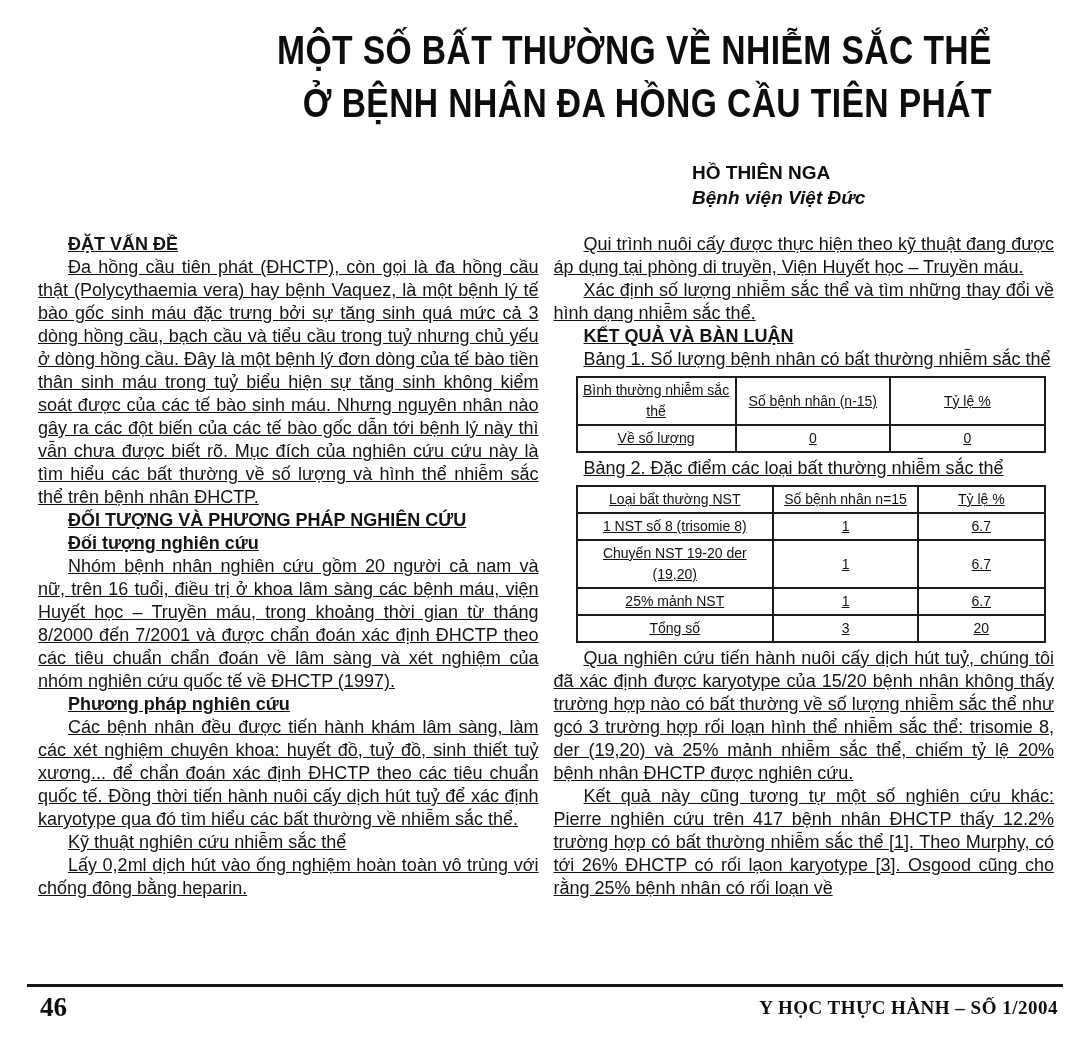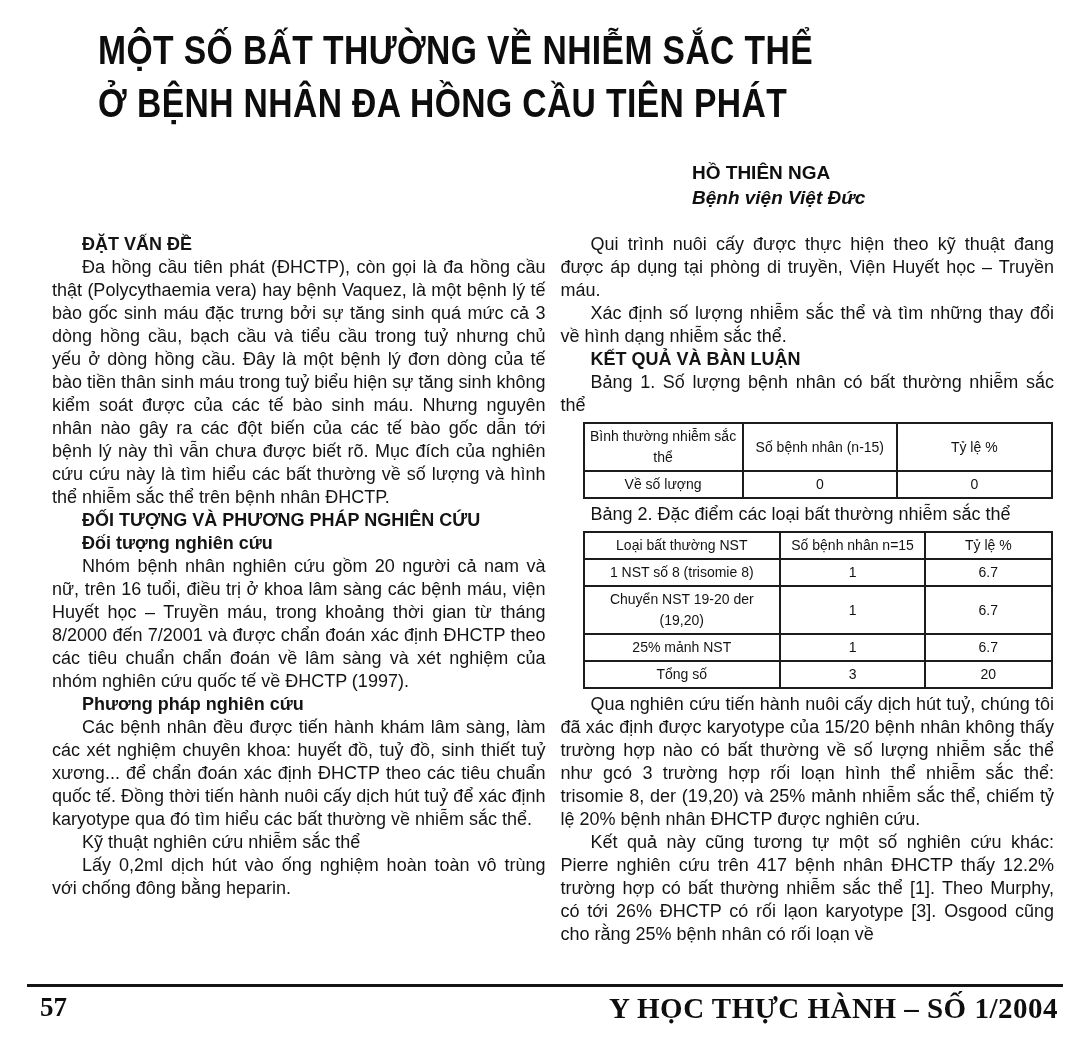--- a/index.html
+++ b/index.html
@@ -4,52 +4,52 @@
 <style>
   html,body{margin:0;padding:0;}
   body{
     width:1090px;height:1056px;background:#ffffff;color:#121212;
     font-family:"Liberation Sans", sans-serif;overflow:hidden;
     -webkit-font-smoothing:antialiased;
   }
   .page{position:relative;width:1090px;height:1056px;background:#fff;}
 
   
-  .title{margin:0;padding-top:24px;text-align:left;font-weight:700;
+  .title{margin:0;padding-top:24px;text-align:right;font-weight:700;
          font-size:41px;line-height:53px;color:#0d0d0d;}
   .tline{display:block;transform:scaleX(0.82);transform-origin:50% 50%;white-space:nowrap;letter-spacing:0.5px;}
 
   
   .author{width:280px;margin:30px 118px 0 auto;text-align:left;
           font-size:19px;line-height:25px;font-weight:700;color:#0f0f0f;}
   .author-aff{font-style:italic;}
 
   
-  .columns{display:flex;gap:15px;padding:0 36px 0 52px;margin-top:23px;}
+  .columns{display:flex;gap:15px;padding:0 36px 0 38px;margin-top:23px;text-decoration:underline;}
   .col{width:501px;font-size:18px;line-height:23px;text-align:justify;
        text-justify:inter-word;color:#141414;}
   .col p{margin:0;}
   .ind{text-indent:30px;}
   .h{font-weight:700;}
 
   
   table.t{border-collapse:collapse;width:470px;margin:5px 0 4px 22px;
           text-align:center;font-size:14px;line-height:21px;color:#121212;}
   table.t th,table.t td{border:2px solid #1c1c1c;padding:2px 3px;font-weight:400;vertical-align:middle;}
   table.t1 col.c0{width:34%;} table.t1 col.c1{width:33%;} table.t1 col.c2{width:33%;}
   table.t2 col.c0{width:42%;} table.t2 col.c1{width:31%;} table.t2 col.c2{width:27%;}
   .cap{margin:0;}
 
   
   .footer-rule{position:absolute;left:27px;right:27px;top:984px;border-top:3px solid #151515;}
   .footer{position:absolute;top:992px;left:40px;right:32px;display:flex;
           justify-content:space-between;align-items:flex-start;
           font-family:"Liberation Serif", serif;font-weight:700;color:#0e0e0e;}
   .pageno{font-size:27px;line-height:30px;}
-  .journal{font-size:29px;line-height:32px;letter-spacing:0.5px;}
+  .journal{font-size:19px;line-height:32px;letter-spacing:0.5px;}
 </style>
 </head>
 <body>
 
 <div class="page">
 
   <h1 class="title">
     <span class="tline">MỘT SỐ BẤT THƯỜNG VỀ NHIỄM SẮC THỂ</span>
     <span class="tline">Ở BỆNH NHÂN ĐA HỒNG CẦU TIÊN PHÁT</span>
   </h1>
@@ -140,17 +140,17 @@
       </table>
 
       <p class="ind">Qua nghiên cứu tiến hành nuôi cấy dịch hút tuỷ, chúng tôi đã xác định được karyotype của 15/20 bệnh nhân không thấy trường hợp nào có bất thường về số lượng nhiễm sắc thể như gcó 3 trường hợp rối loạn hình thể nhiễm sắc thể: trisomie 8, der (19,20) và 25% mảnh nhiễm sắc thể, chiếm tỷ lệ 20% bệnh nhân ĐHCTP được nghiên cứu.</p>
       <p class="ind">Kết quả này cũng tương tự một số nghiên cứu khác: Pierre nghiên cứu trên 417 bệnh nhân ĐHCTP thấy 12.2% trường hợp có bất thường nhiễm sắc thể [1]. Theo Murphy, có tới 26% ĐHCTP có rối lạon karyotype [3]. Osgood cũng cho rằng 25% bệnh nhân có rối loạn về</p>
     </div>
 
   </div>
 
   <div class="footer-rule"></div>
   <div class="footer">
-    <span class="pageno">57</span>
+    <span class="pageno">46</span>
     <span class="journal">Y HỌC THỰC HÀNH – SỐ 1/2004</span>
   </div>
 
 </div>
 
 </body></html>

